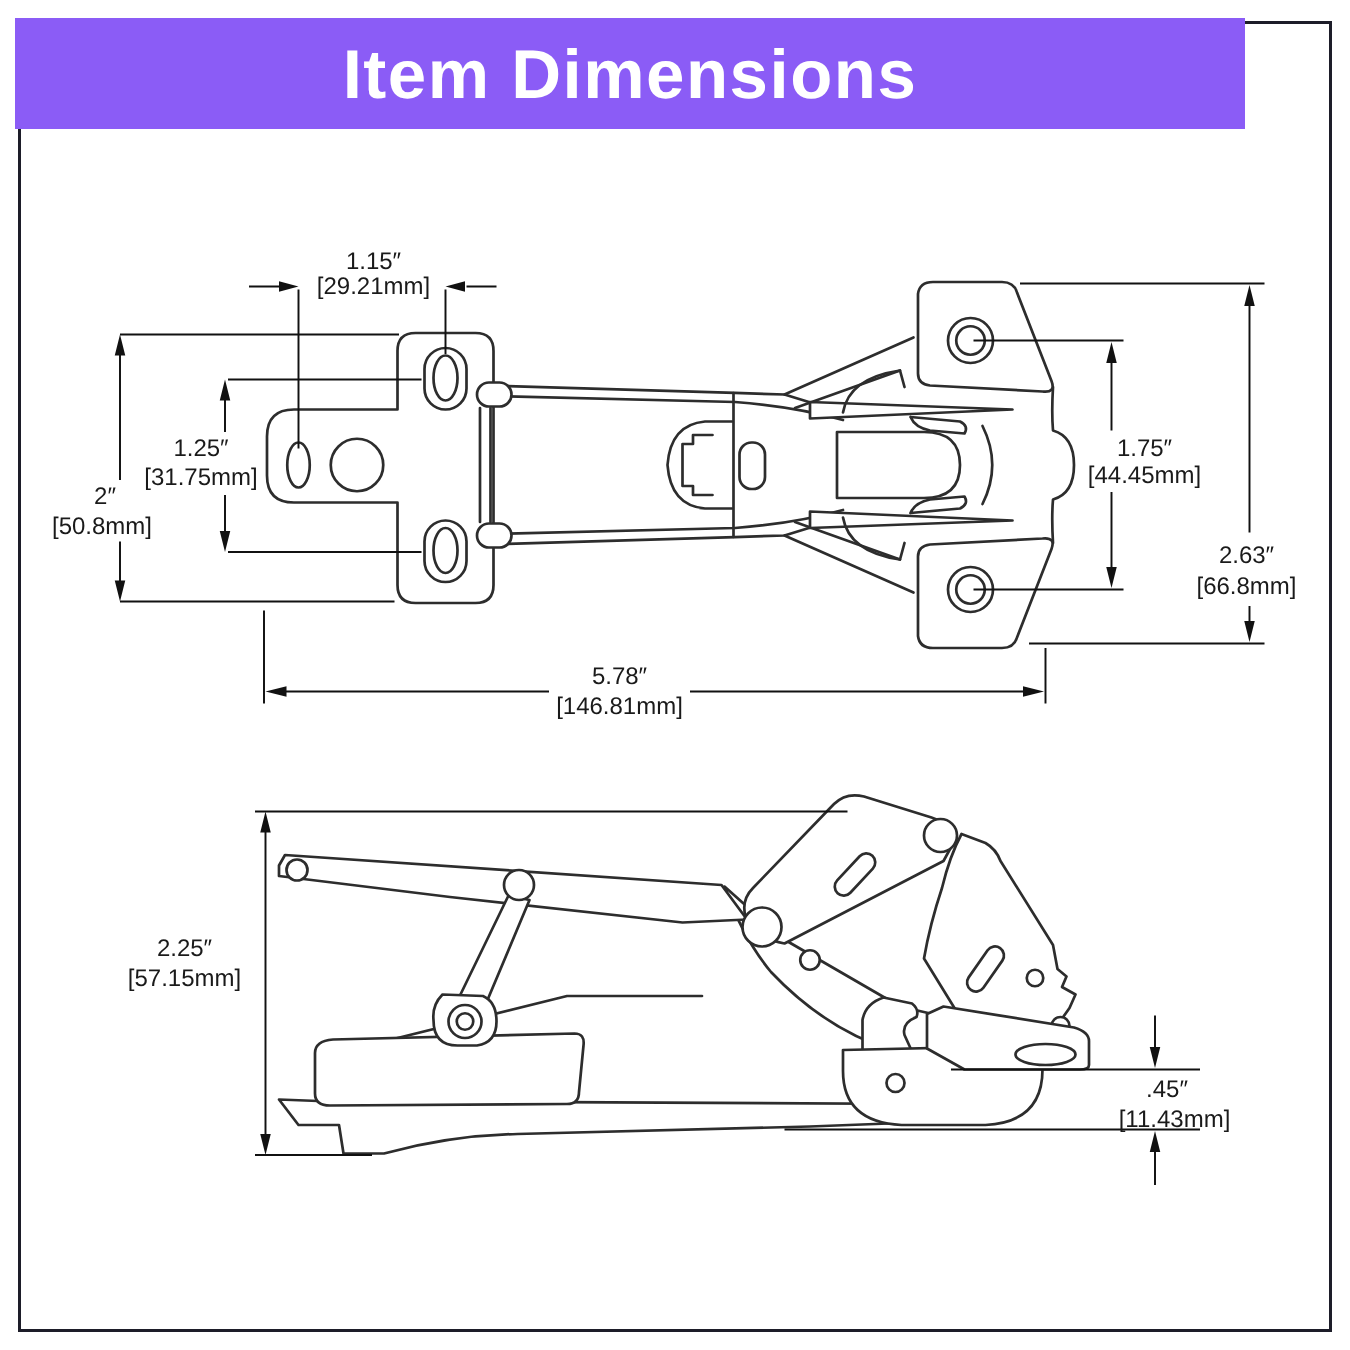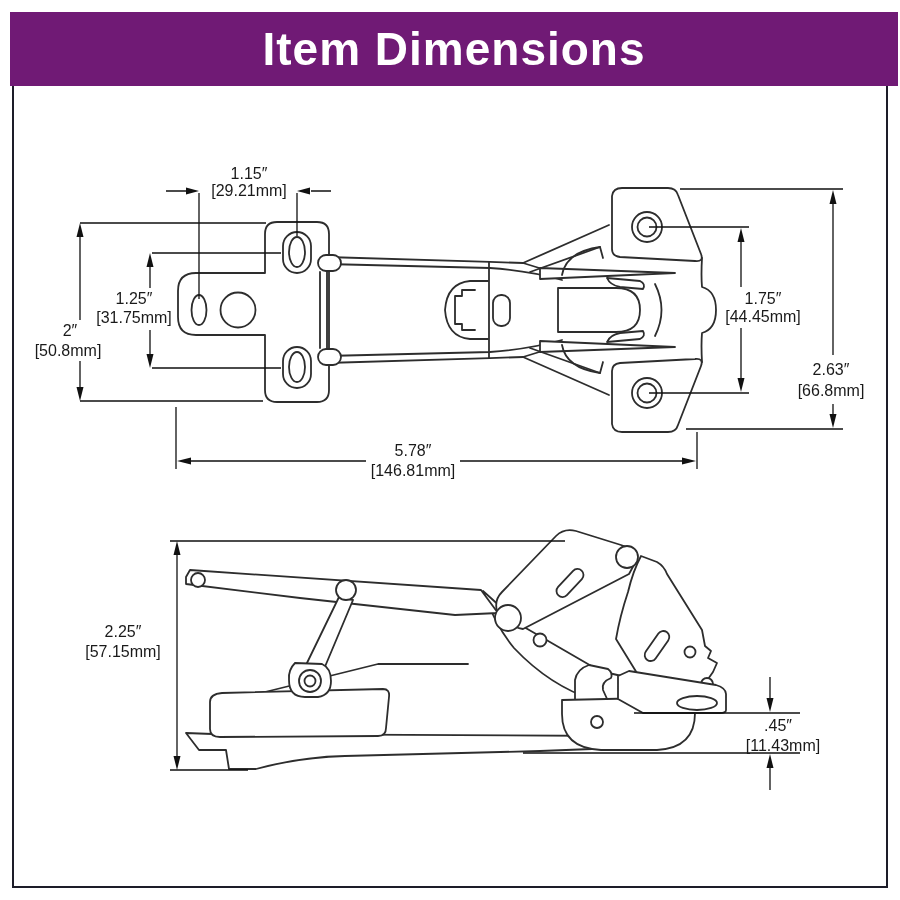--- a/index.html
+++ b/index.html
@@ -1,20 +1,20 @@
 <!DOCTYPE html>
 <html><head>
 <meta charset="utf-8">
 <style>
   html,body{margin:0;padding:0;background:#ffffff;}
   .page{position:relative;width:900px;height:900px;background:#fff;overflow:hidden;
         font-family:"Liberation Sans", sans-serif;}
   .frame{position:absolute;left:12px;top:14px;width:872px;height:870px;
          border:2px solid #1d1d29;background:#fff;}
-  .banner{position:absolute;left:10px;top:12px;width:888px;height:74px;background:#701a75;
+  .banner{position:absolute;left:10px;top:12px;width:820px;height:74px;background:#8b5cf6;
           display:flex;align-items:center;justify-content:center;z-index:2;text-align:right;}
   .banner h1{margin:0;color:#ffffff;font-size:46px;font-weight:700;letter-spacing:1px;}
   svg{position:absolute;left:0;top:0;z-index:1;}
   .part{fill:#ffffff;stroke:#2d2d2d;stroke-width:1.8;stroke-linejoin:round;stroke-linecap:round;}
   .pline{fill:none;stroke:#2d2d2d;stroke-width:1.8;stroke-linejoin:round;stroke-linecap:round;}
   .dim{fill:none;stroke:#111111;stroke-width:1.3;}
   .arr{fill:#111111;stroke:none;}
   text.d{font-family:"Liberation Sans", sans-serif;font-size:16px;fill:#1a1a1a;text-anchor:middle;}
 </style>
 </head>

